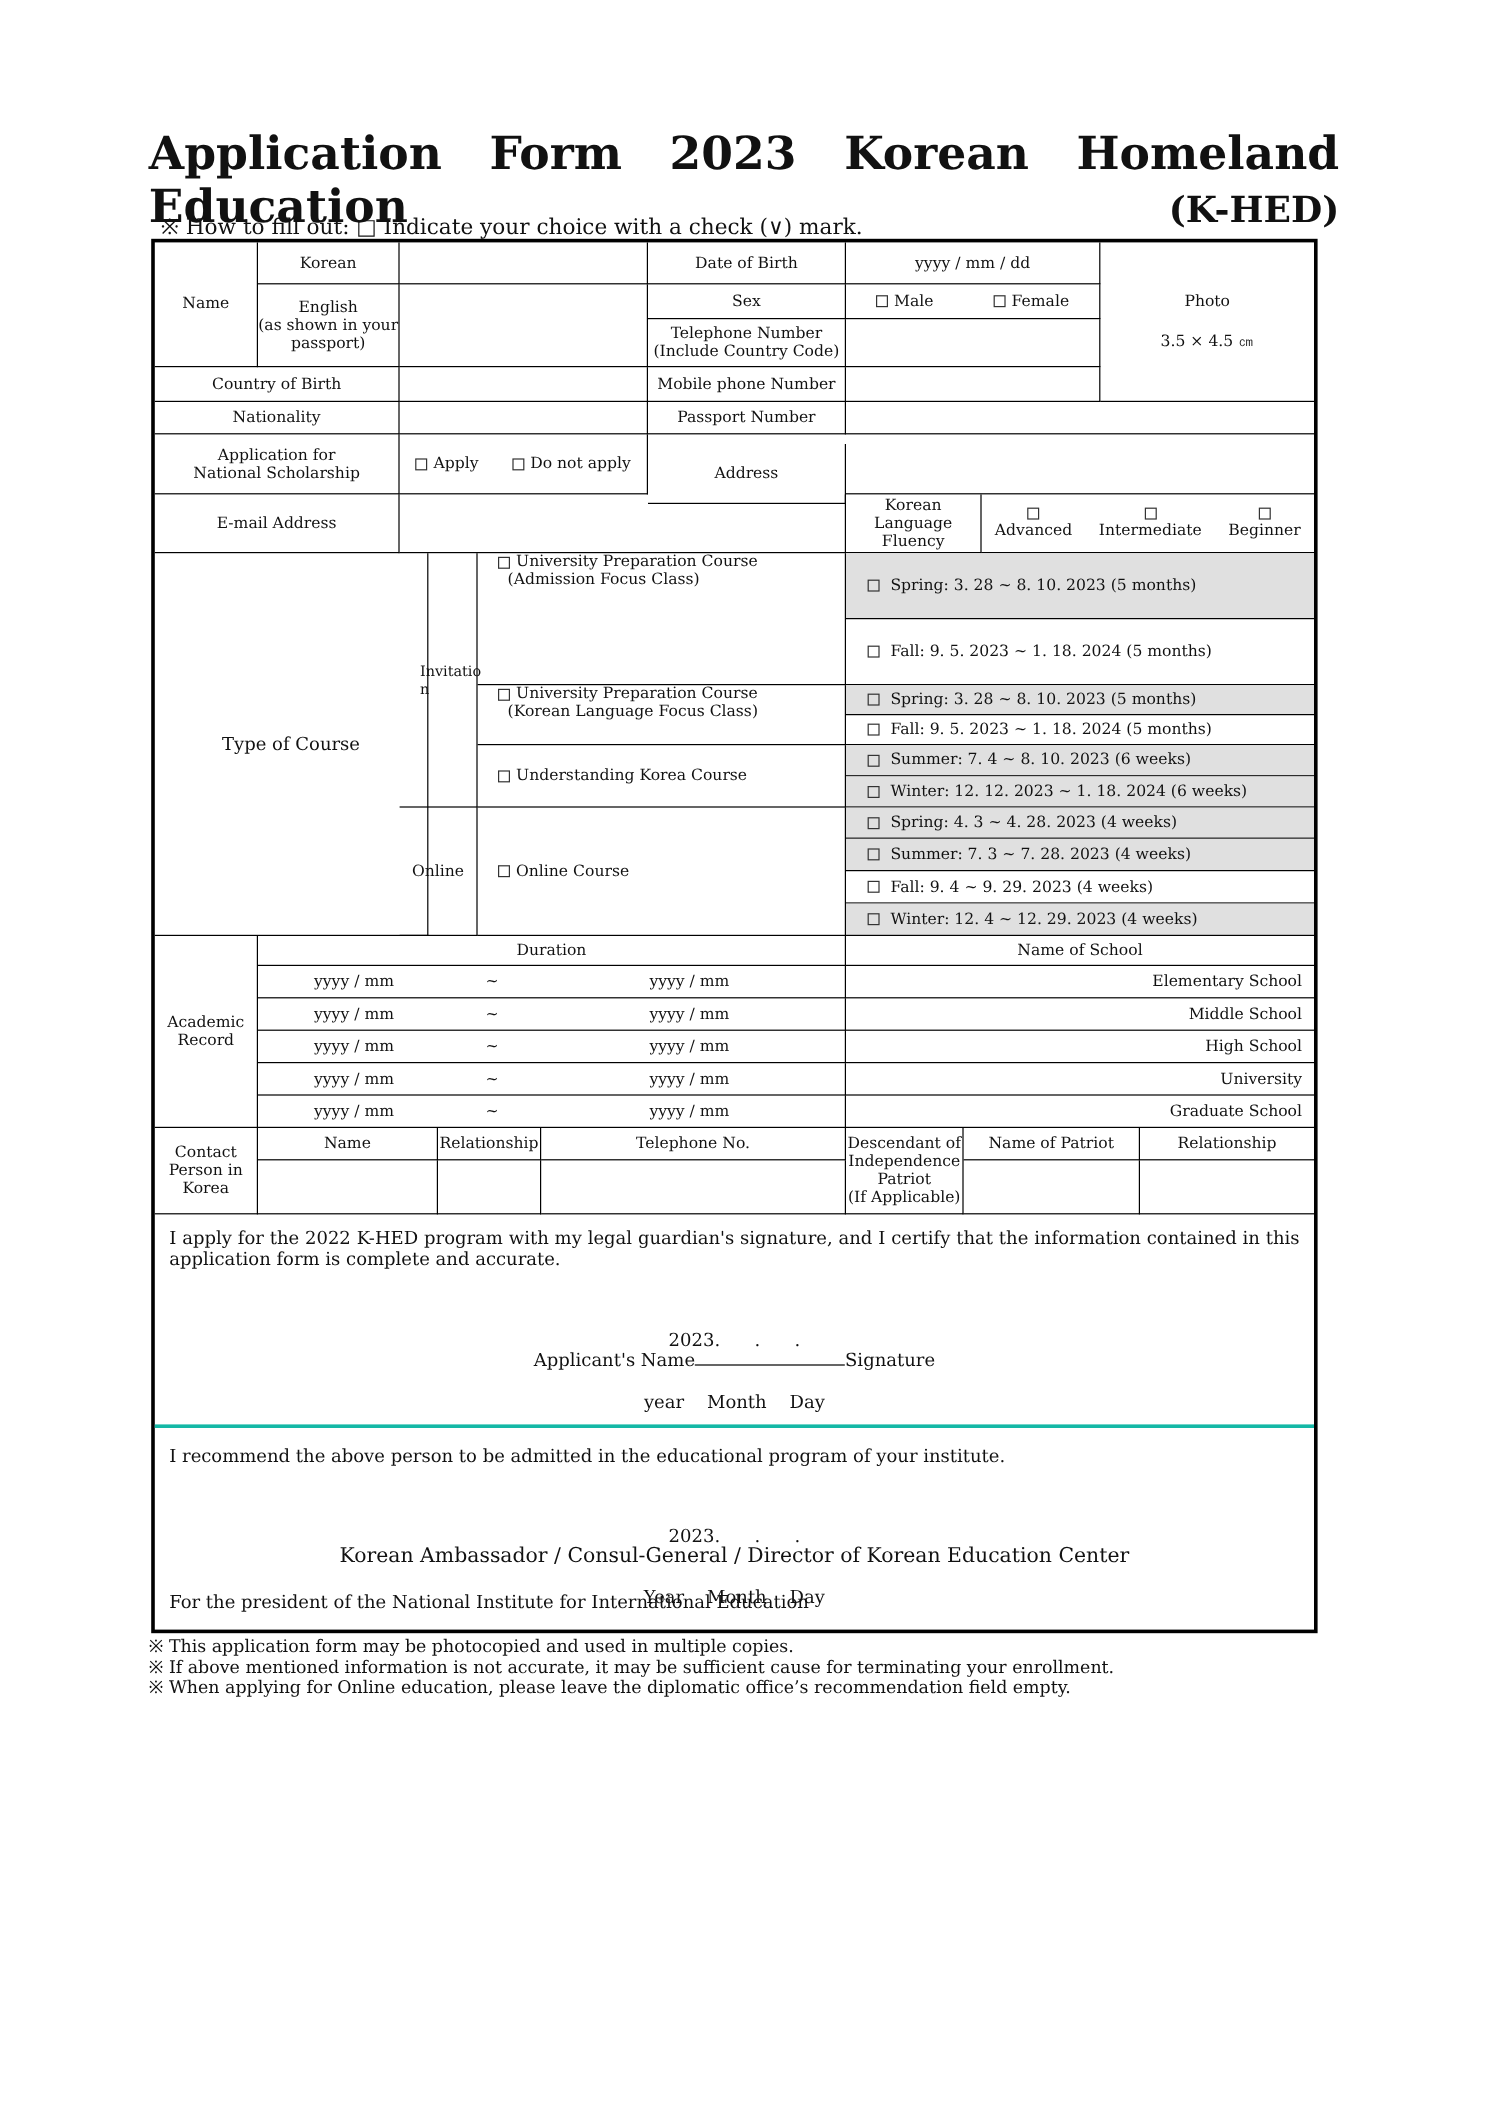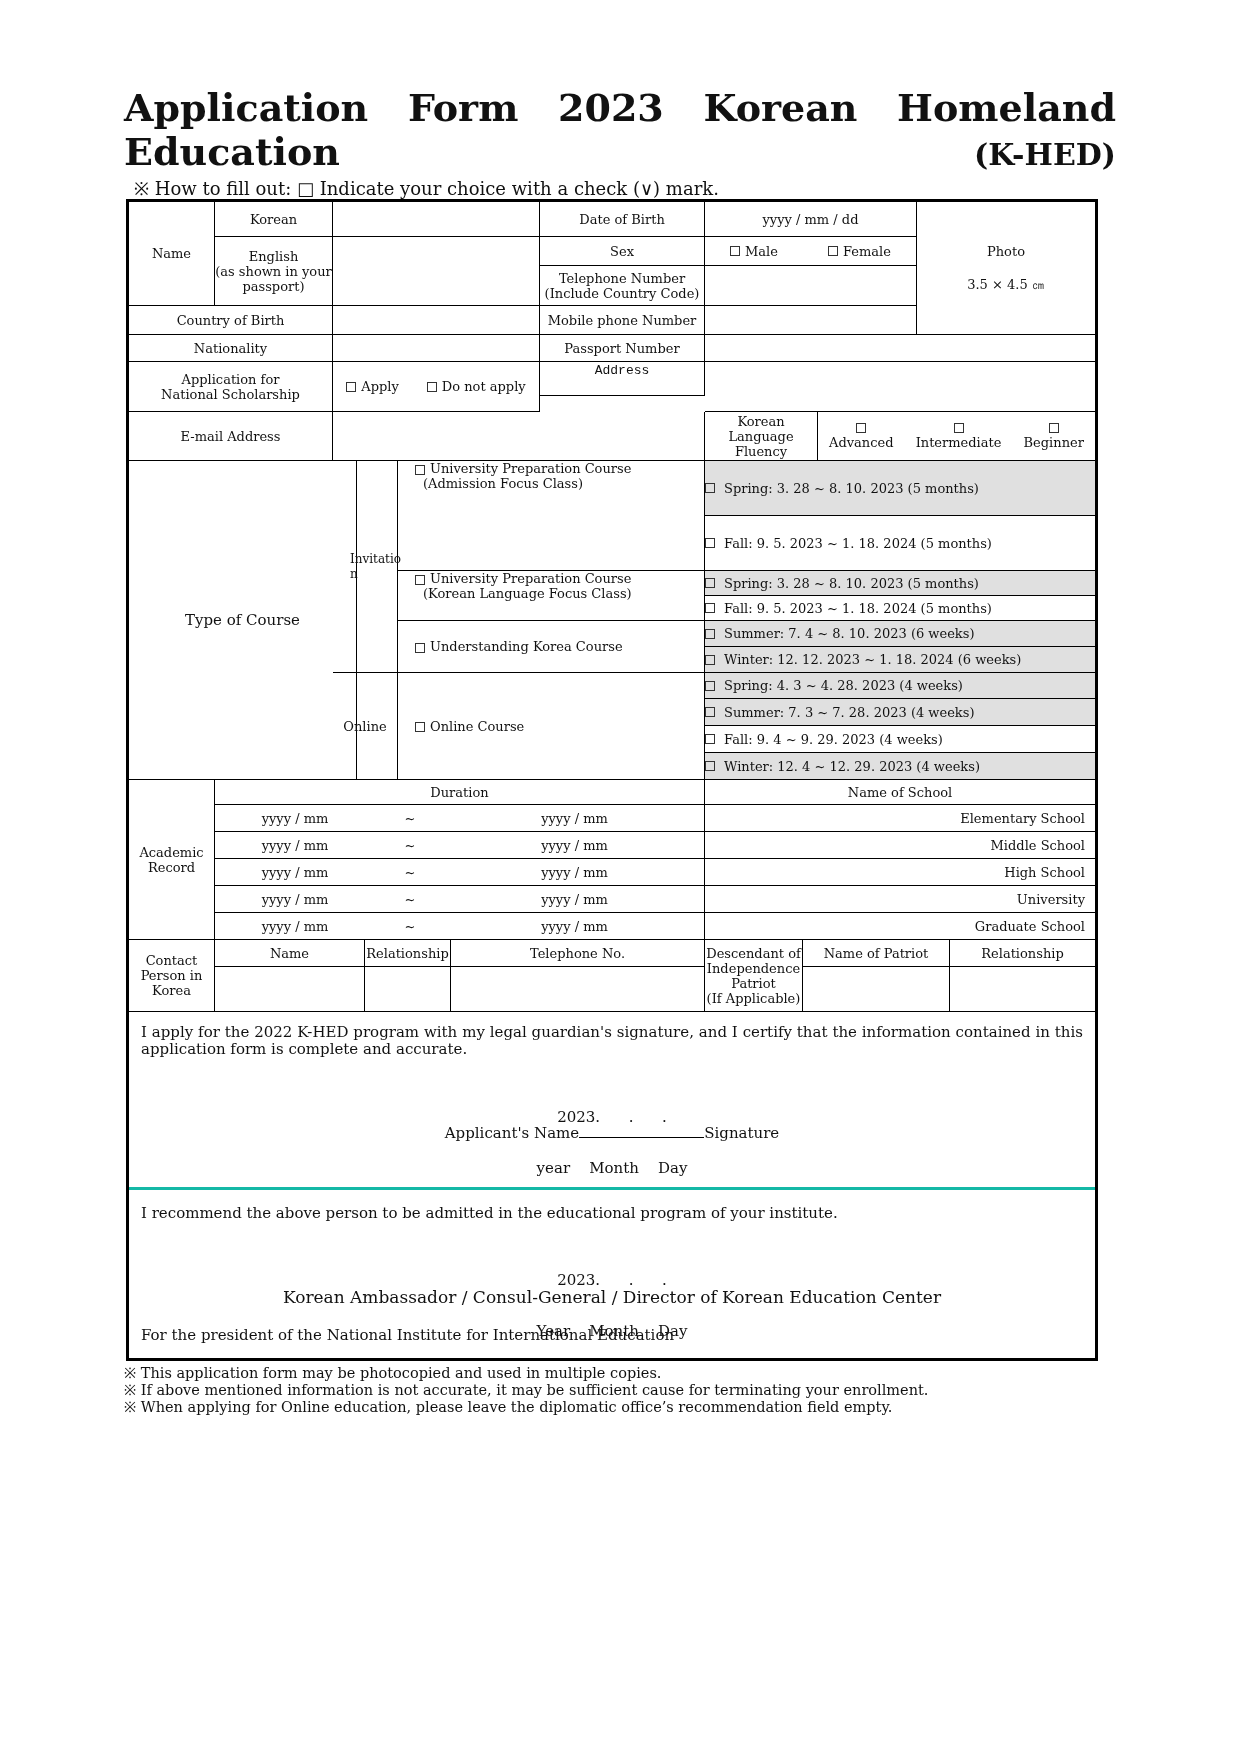--- a/index.html
+++ b/index.html
@@ -3,35 +3,35 @@
 <meta charset="utf-8">
 <style>
   * { box-sizing: border-box; margin: 0; padding: 0; }
   html, body { width: 1241px; height: 1754px; background: #ffffff; }
   body { position: relative; font-family: "DejaVu Serif", serif; color: #111; }
   .title {
     position: absolute; left: 124px; top: 86px; width: 992px;
     font-family: "DejaVu Serif", serif; font-weight: bold; font-size: 38px; line-height: 44px;
     text-align: justify; text-align-last: justify;
   }
-  .title .l1 { display: block; text-align-last: justify; }
+  .title .l1 { display: block; text-align-last: justify; margin-top: 20px; }
   .title .l2 { display: flex; justify-content: space-between; align-items: baseline; }
   .title .l2 .tag { font-size: 30px; }
   .howto { position: absolute; left: 134px; top: 176px; font-size: 18px; }
   .frame { position: absolute; left: 126px; top: 199px; width: 972px; height: 1162px; border: 3px solid #000; }
   .c { position: absolute; border-right: 1px solid #000; border-bottom: 1px solid #000;
        display: flex; align-items: center; justify-content: center; text-align: center;
        font-size: 13px; line-height: 15px; }
   .nb-r { border-right: none; }
   .gray { background: #e0e0e0; }
   .left { justify-content: flex-start; text-align: left; }
   .right { justify-content: flex-end; text-align: right; }
   .opt { display: inline-flex; align-items: center; }
   .box { display: inline-block; width: 10px; height: 10px; border: 1px solid #333; margin-right: 5px; vertical-align: middle; }
-  .datecell { padding-left: 0; font-size: 13px; }
+  .datecell { padding-left: 18px; font-size: 13px; }
   .datecell .box { margin-right: 9px; }
   .block { position: absolute; left: 0; width: 966px; border-bottom: 3px solid #14b8a6; font-size: 15px; }
   .notes { position: absolute; left: 124px; top: 1365px; font-size: 14.5px; line-height: 17px; }
   .sigline { display: inline-block; width: 125px; border-bottom: 1px solid #000; height: 14px; vertical-align: baseline; }
 </style>
 </head>
 <body>
 
 <div class="title">
   <span class="l1">
@@ -118,21 +118,21 @@
   <div class="c" style="left:204px;top:160px;width:207px;height:50px;gap:28px;">
     <span class="opt">
         <span class="box"></span>
         <span>Apply</span>
       </span>
     <span class="opt">
         <span class="box"></span>
         <span>Do not apply</span>
       </span>
   </div>
-  <div class="c" style="left:411px;top:144px;width:165px;height:50px;font-family:Liberation Mono, monospace;">
+  <div class="c" style="left:411px;top:168px;width:165px;height:50px;">
       <span>Address</span>
     </div>
   <div class="c nb-r" style="left:576px;top:160px;width:390px;height:50px;"></div>
 
   <div class="c" style="left:0;top:210px;width:204px;height:49px;">
       <span>E-mail Address</span>
     </div>
   <div class="c" style="left:204px;top:210px;width:372px;height:49px;"></div>
   <div class="c" style="left:576px;top:210px;width:113px;height:49px;flex-direction:column;">
     <span>Korean</span>

